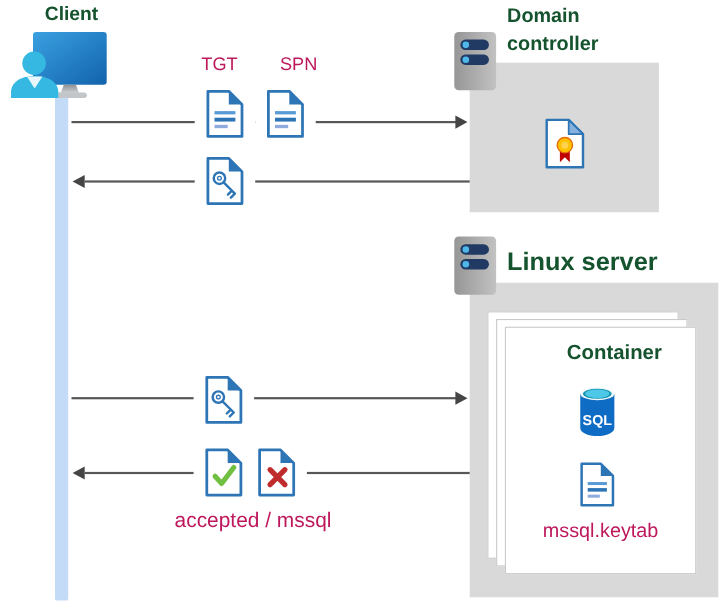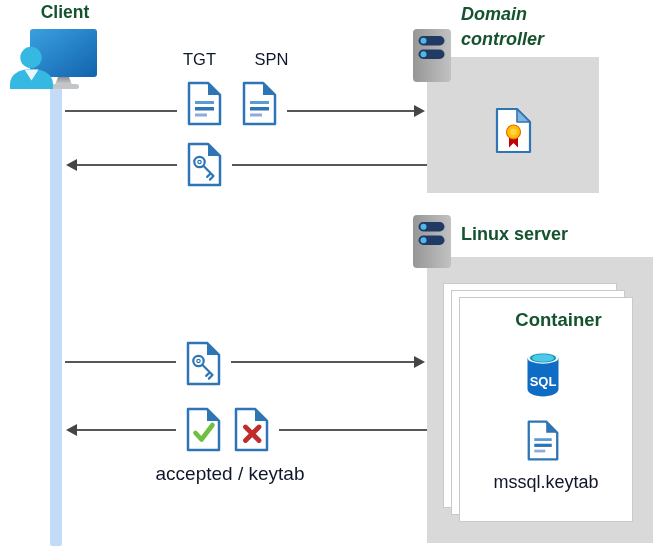--- a/index.html
+++ b/index.html
@@ -1,20 +1,20 @@
 <!DOCTYPE html>
 <html><head>
 <meta charset="utf-8">
 <style>
   html,body{margin:0;padding:0;background:#fff;}
   #stage{position:relative;width:660px;height:558px;background:#fff;overflow:hidden;
          font-family:"Liberation Sans", sans-serif;color:#262626;}
   .abs{position:absolute;}
   .lbl-bold{font-weight:700;color:#14532d;}
-  .lbl{color:#0f172a;}
+  .lbl{color:#be185d;}
   .graybox{background:#D9D9D9;}
   .paper{background:#fff;border:1px solid #C9C9C9;box-sizing:border-box;}
   .line{height:2px;background:#575757;}
   .ah-right{width:0;height:0;border-top:6px solid transparent;border-bottom:6px solid transparent;
             border-left:11px solid #454545;}
   .ah-left{width:0;height:0;border-top:6px solid transparent;border-bottom:6px solid transparent;
            border-right:11px solid #454545;}
   .docwrap{background:#fff;padding:0 9px;line-height:0;}
   .ctr{text-align:center;}
   .lifeline{background:#C3DBF7;border-radius:2px;}
@@ -56,41 +56,41 @@
           <stop offset="1" stop-color="#C2C2C2"></stop>
       </linearGradient>
     </defs>
     <rect x="1" y="1" width="38" height="53" rx="4" fill="url(#gsrv1)"></rect>
     <rect x="6.5" y="8" width="26" height="9.5" rx="4.75" fill="#203A64"></rect>
     <circle cx="11.5" cy="12.75" r="3" fill="#4FB8E8"></circle>
     <rect x="6.5" y="21.5" width="26" height="9.5" rx="4.75" fill="#203A64"></rect>
     <circle cx="11.5" cy="26.25" r="3" fill="#4FB8E8"></circle>
   </svg>
 
-  <div class="abs lbl-bold" style="left:461px;top:2px;width:112px;font-size:18px;line-height:25px;font-style:italic;">Domain controller</div>
+  <div class="abs lbl-bold" style="left:461px;top:2px;width:112px;font-size:18px;line-height:25px;">Domain controller</div>
 
   <svg class="abs" style="left:494px;top:106px;" width="40" height="49" viewBox="0 0 40 49">
     <path d="M3 3 H23 L36 16 V46 H3 Z" fill="#fff" stroke="#2E75B6" stroke-width="2.2" stroke-linejoin="round"></path>
     <path d="M23 3 L36 16 H23 Z" fill="#85B3DE" stroke="#2E75B6" stroke-width="1.6" stroke-linejoin="round"></path>
     <path d="M15 29 V41.5 L19.5 37 L24 41.5 V29 Z" fill="#C00000"></path>
     <circle cx="19.5" cy="26" r="7" fill="#FFC000" stroke="#E36C0A" stroke-width="1.2"></circle>
     <circle cx="19.5" cy="26" r="3.2" fill="#FFD34D"></circle>
   </svg>
 
   <div class="abs graybox" style="left:427px;top:257px;width:226px;height:286px;"></div>
 
   <svg class="abs" style="left:412px;top:214px;" width="40" height="55" viewBox="0 0 40 55">
     <rect x="1" y="1" width="38" height="53" rx="4" fill="url(#gsrv1)"></rect>
     <rect x="6.5" y="8" width="26" height="9.5" rx="4.75" fill="#203A64"></rect>
     <circle cx="11.5" cy="12.75" r="3" fill="#4FB8E8"></circle>
     <rect x="6.5" y="21.5" width="26" height="9.5" rx="4.75" fill="#203A64"></rect>
     <circle cx="11.5" cy="26.25" r="3" fill="#4FB8E8"></circle>
   </svg>
 
-  <div class="abs lbl-bold" style="left:461px;top:224px;width:160px;font-size:18px;">Linux server</div>
+  <div class="abs lbl-bold" style="left:461px;top:224px;width:160px;font-size:23px;">Linux server</div>
 
   <div class="abs paper" style="left:443px;top:283px;width:174px;height:225px;"></div>
   <div class="abs paper" style="left:451px;top:290px;width:174px;height:225px;"></div>
   <div class="abs paper" style="left:459px;top:297px;width:174px;height:225px;"></div>
 
   <div class="abs lbl-bold ctr" style="left:454px;top:309px;width:209px;font-size:18.5px;">Container</div>
 
   <svg class="abs" style="left:523px;top:348px;" width="40" height="52" viewBox="0 0 40 52">
     <path d="M4.5 10 V41 C4.5 45.2 11.4 48.4 20 48.4 C28.6 48.4 35.5 45.2 35.5 41 V10 Z" fill="#0E6CC4"></path>
     <ellipse cx="20" cy="10" rx="15.5" ry="5.8" fill="#EDF9FC"></ellipse>
@@ -173,15 +173,15 @@
   </div>
 
   <div class="abs docwrap" style="left:224px;top:406px;">
     <svg width="37" height="47" viewBox="0 0 37 47">
       <path d="M3 3 H22 L34 15 V44 H3 Z" fill="#fff" stroke="#2E75B6" stroke-width="2.5" stroke-linejoin="round"></path>
       <path d="M22 3 L34 15 H22 Z" fill="#2E75B6"></path>
       <path d="M12.5 21 L26 34.5 M26 21 L12.5 34.5" fill="none" stroke="#C02B2B" stroke-width="4.8" stroke-linecap="round"></path>
     </svg>
   </div>
 
-  <div class="abs lbl ctr" style="left:120px;top:463px;width:220px;font-size:19px;">accepted / keytab</div>
+  <div class="abs lbl ctr" style="left:120px;top:463px;width:220px;font-size:19px;">accepted / mssql</div>
 
 </div>
 
 </body></html>

